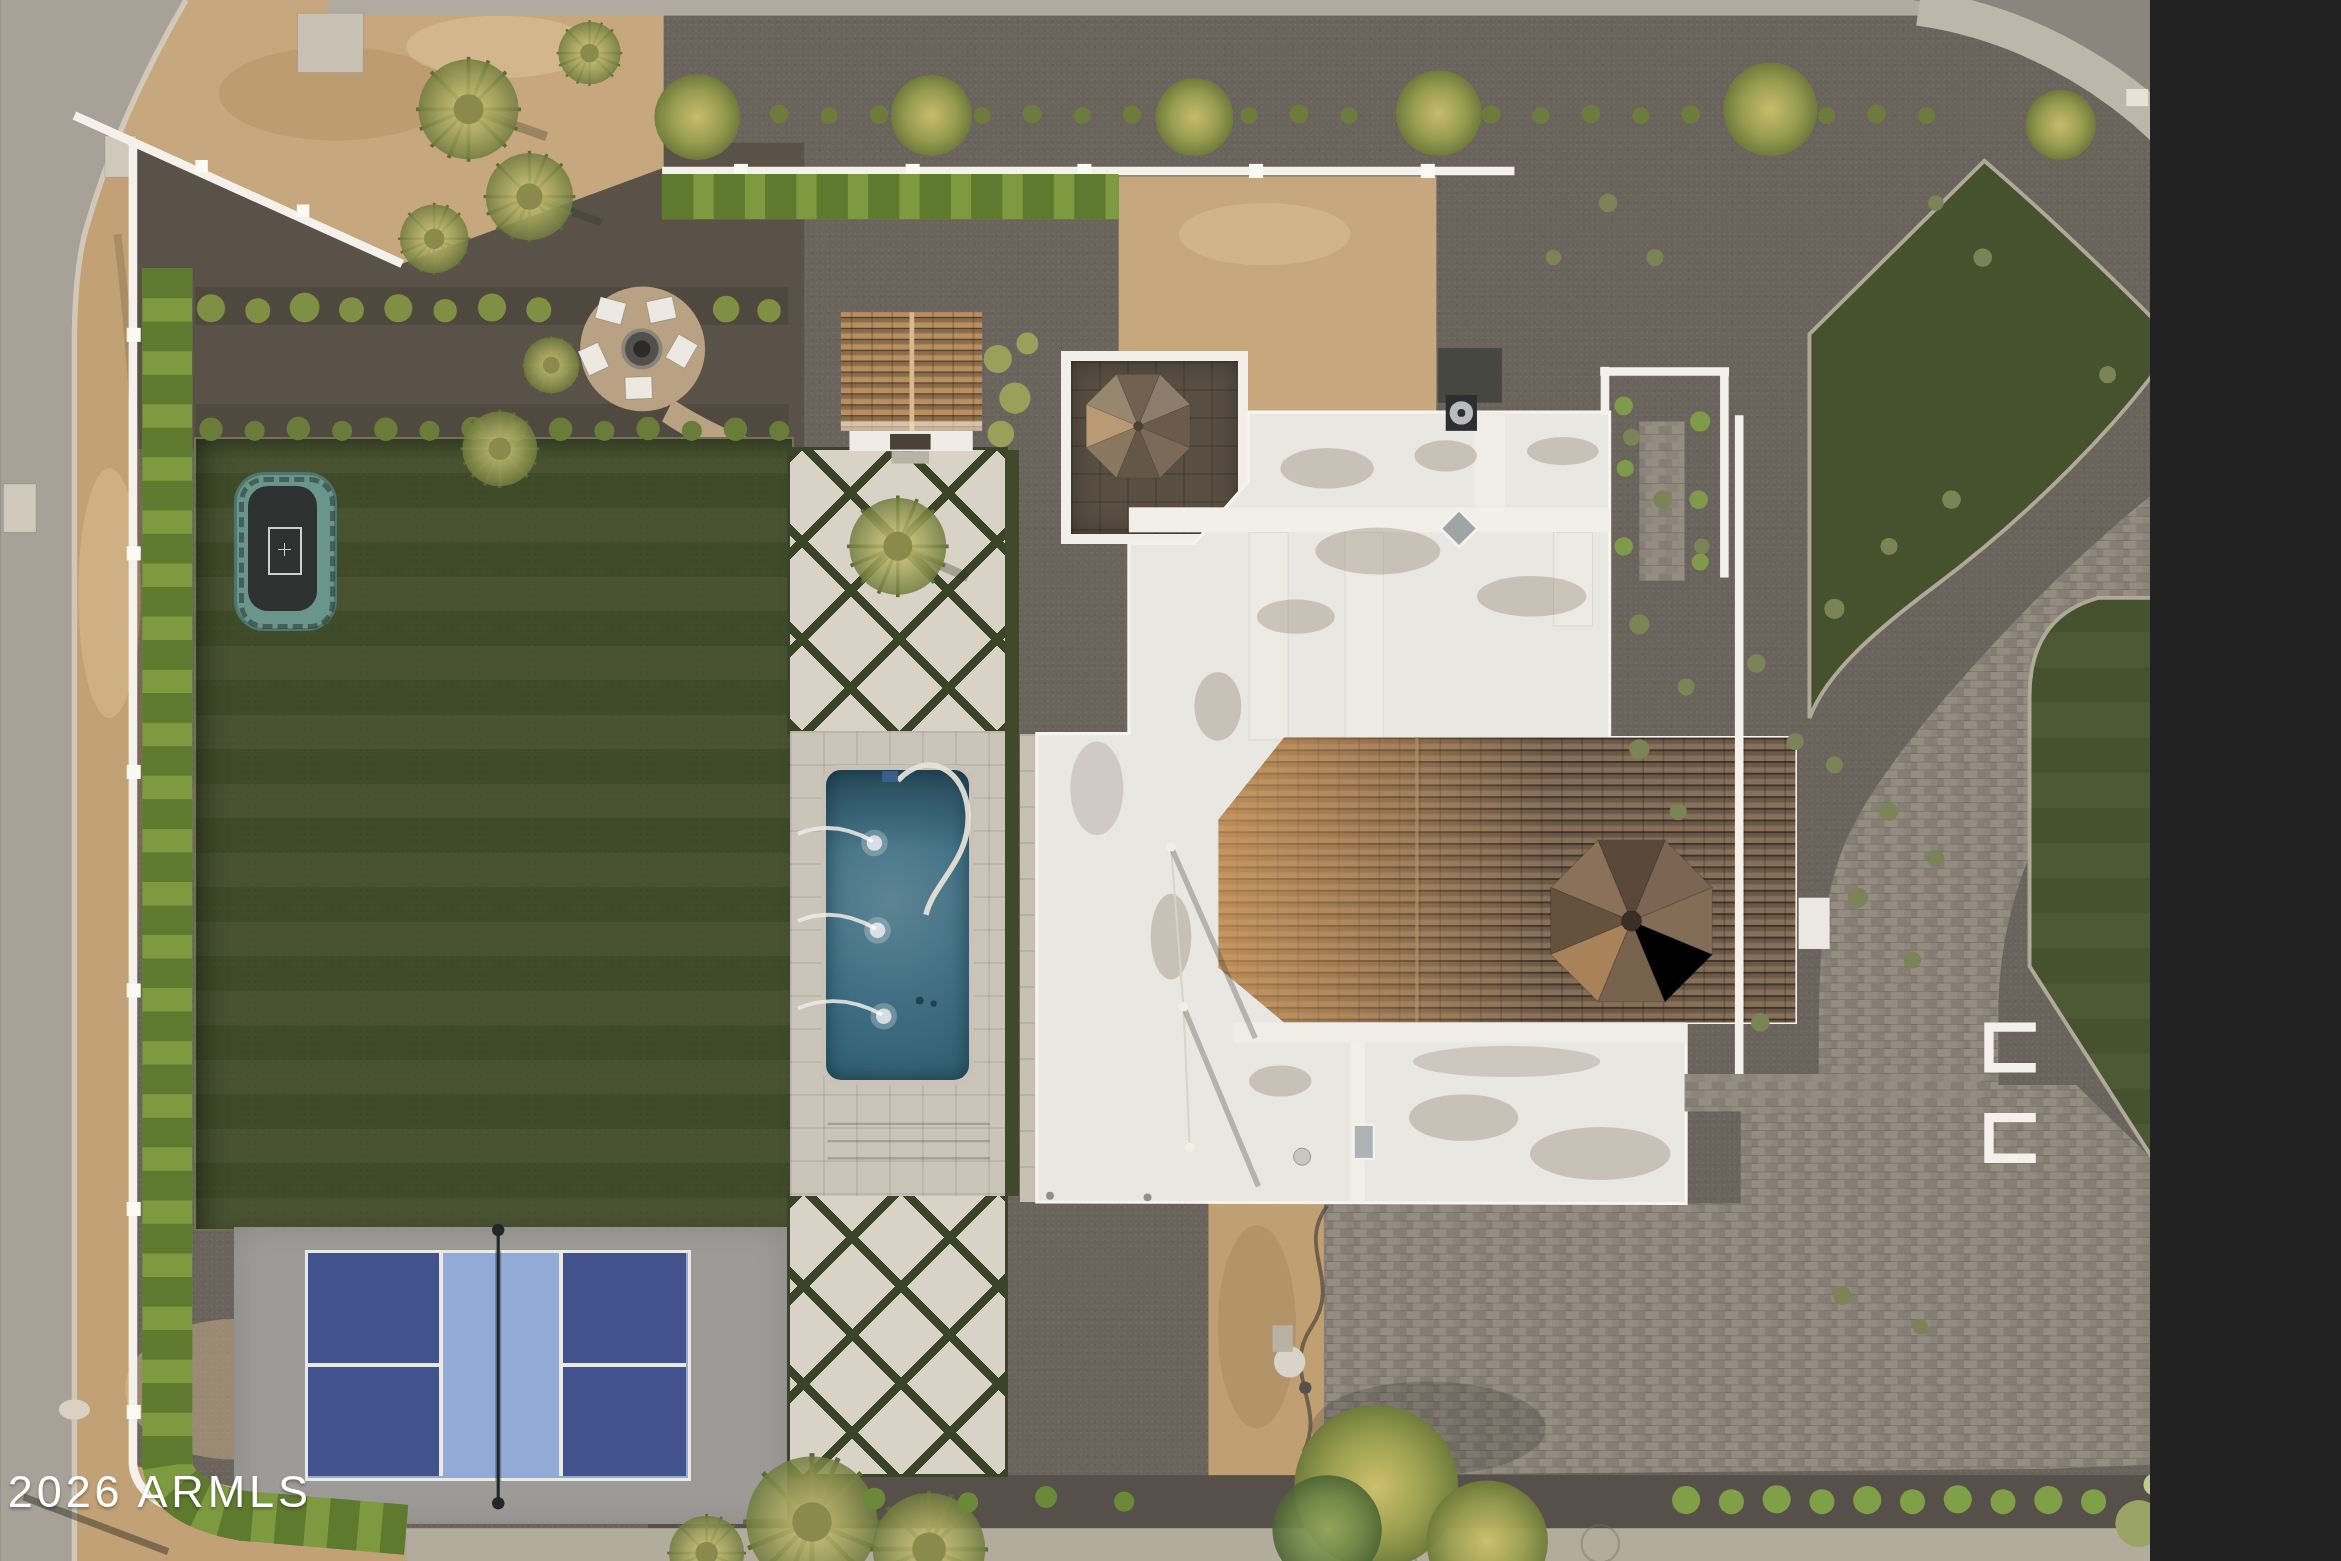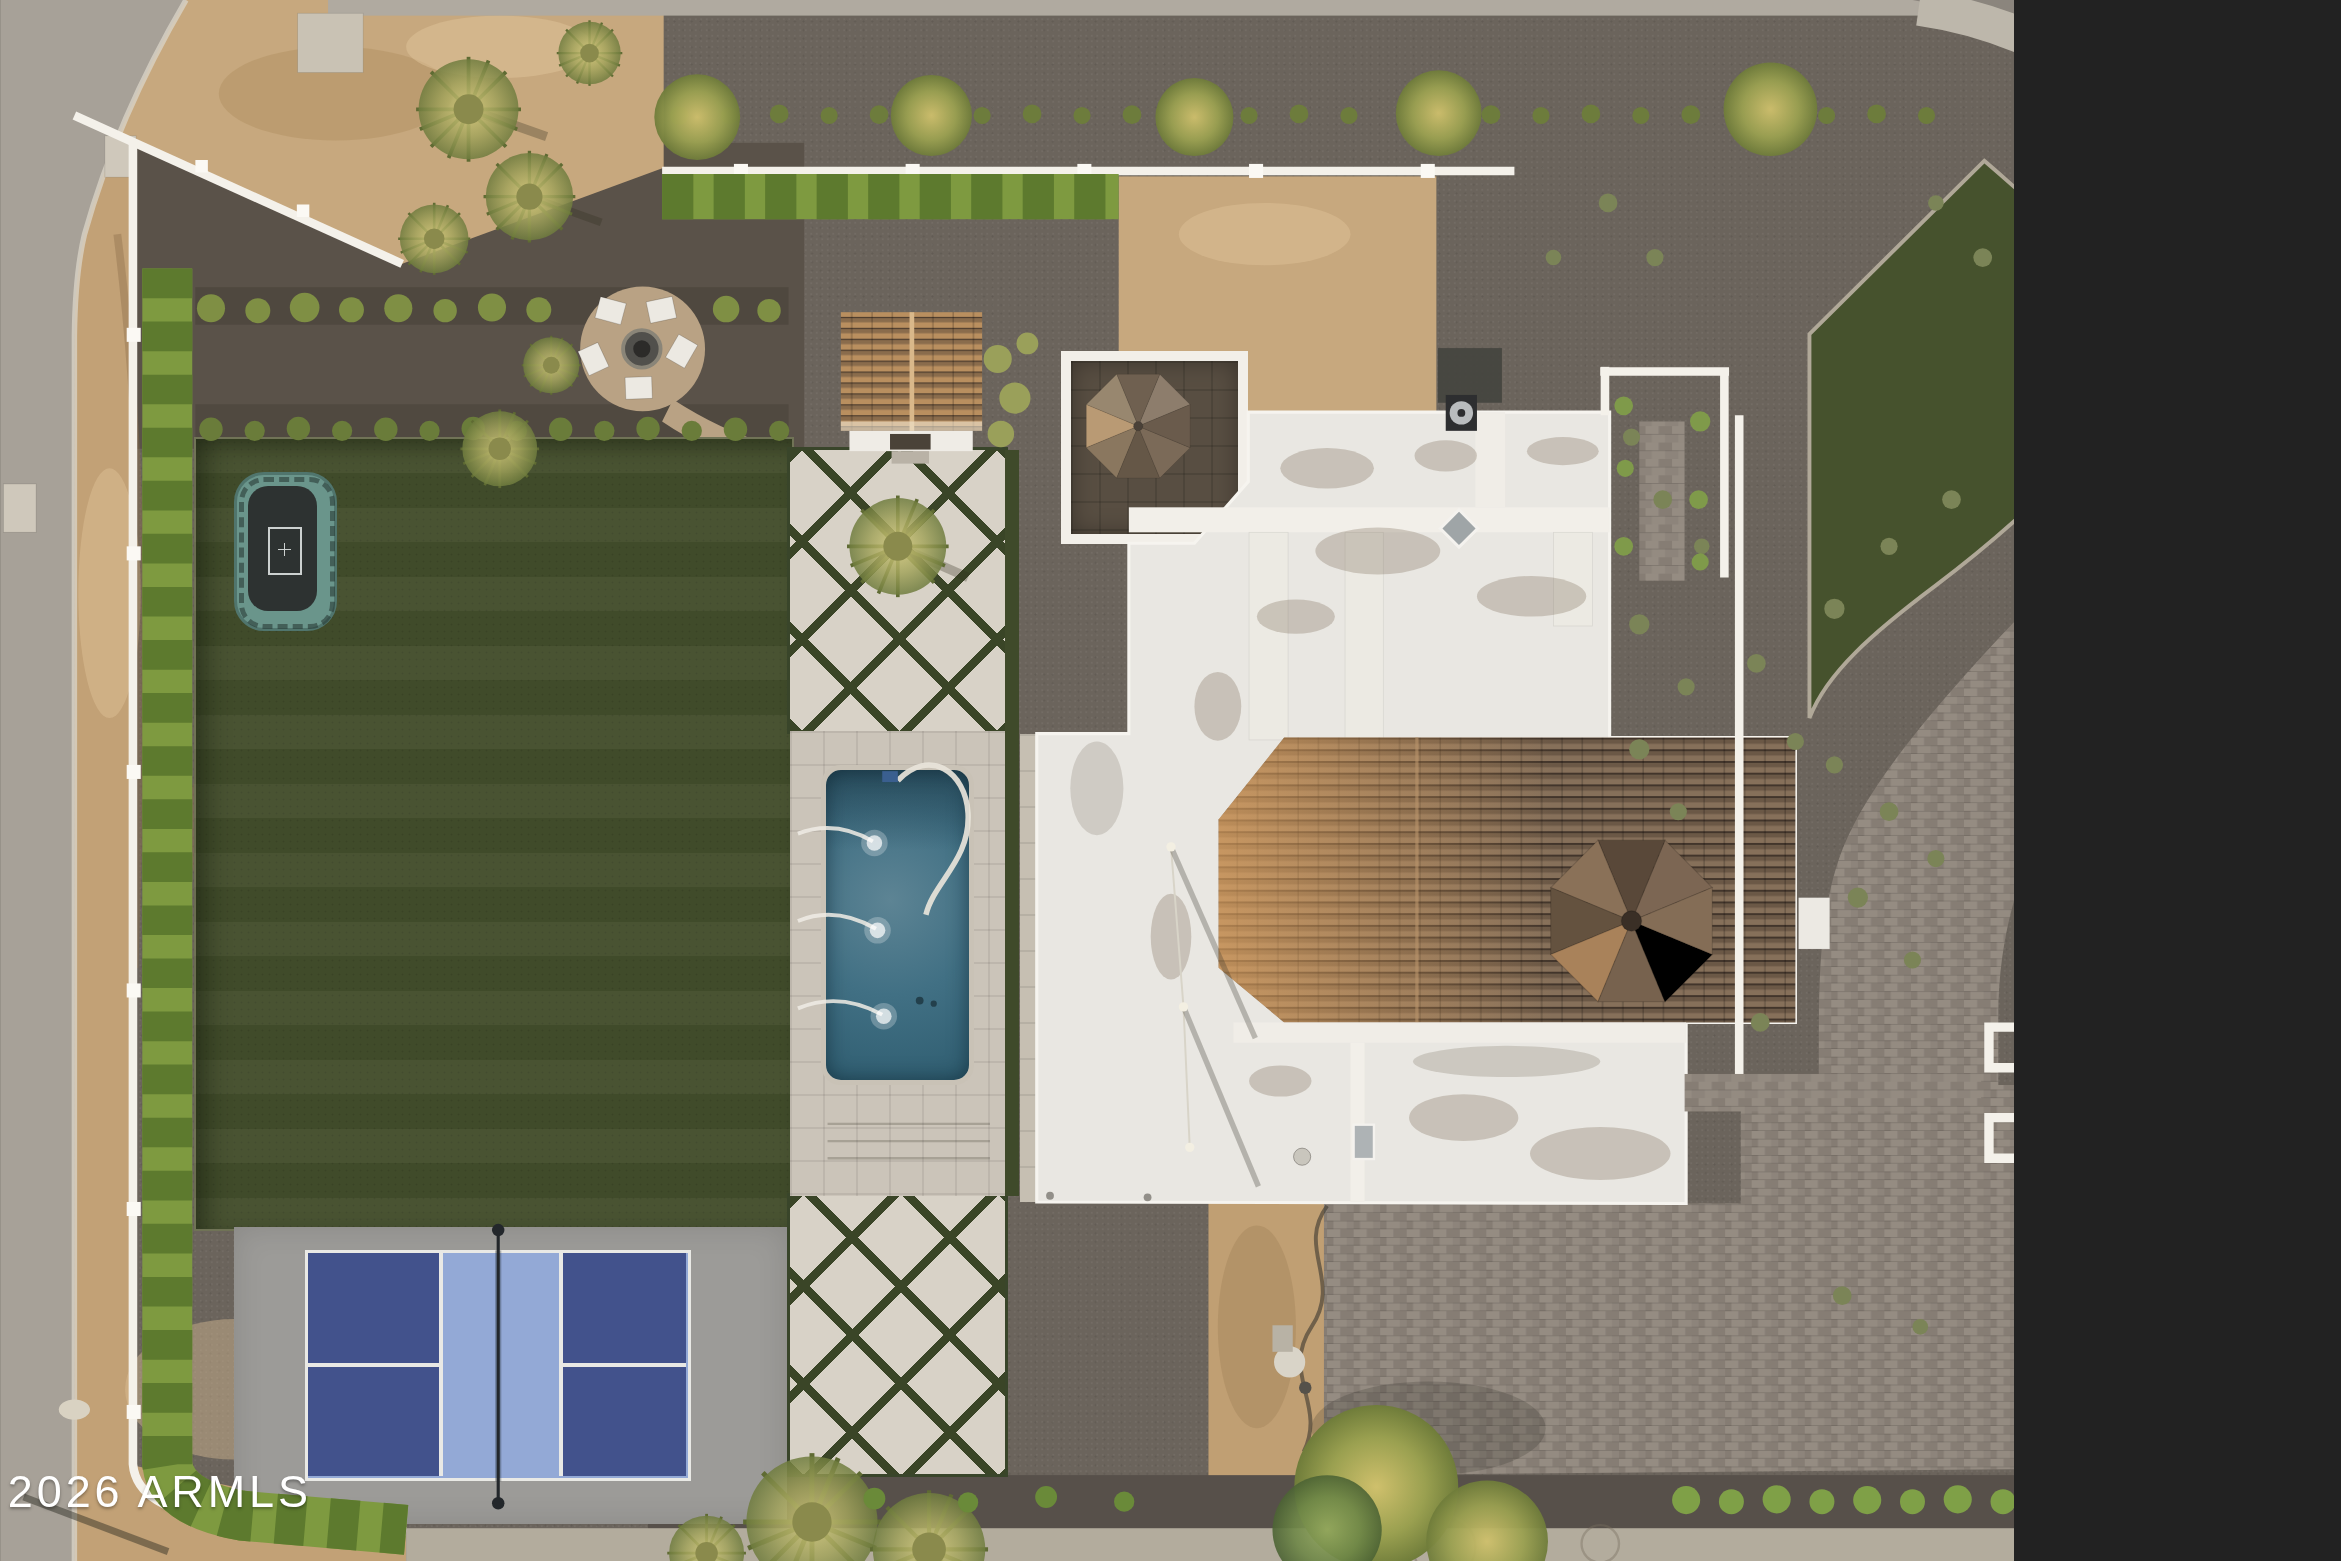--- a/index.html
+++ b/index.html
@@ -1,16 +1,16 @@
 <!DOCTYPE html>
 <html style="font-size:12.5px"><head>
 <meta charset="utf-8">
 <style>
   html,body{margin:0;padding:0;background:#222;}
-  .scene{position:relative;width:1994px;height:1561px;overflow:hidden;font-family:"Liberation Sans",sans-serif;padding-left:20px;}
+  .scene{position:relative;width:2150px;height:1561px;overflow:hidden;font-family:"Liberation Sans",sans-serif;}
   .abs{position:absolute;}
   .base{left:0;top:0;width:2342px;height:1561px;background-color:#6b645c;
     background-image:radial-gradient(rgba(255,255,255,.05) 0.8px,transparent 1.2px),radial-gradient(rgba(0,0,0,.09) 0.8px,transparent 1.2px);
     background-size:5.5px 5.5px,8.6px 8.6px;}
   svg.layer{position:absolute;left:0;top:0;}
   .turf-main{left:194px;top:437px;width:596px;height:790px;background-color:#424d2b;
     background-image:repeating-linear-gradient(180deg,rgba(255,255,255,.035) 0 34px,rgba(0,0,0,.03) 34px 69px),radial-gradient(rgba(0,0,0,.10) 0.8px,transparent 1.1px);
     background-size:auto,7px 7px;
     box-shadow:inset 20px 0 23.4px -9.4px rgba(18,24,10,.45), inset 0 17px 20px -9.4px rgba(18,24,10,.4);
     border:2.3px solid rgba(185,175,155,.35);}

